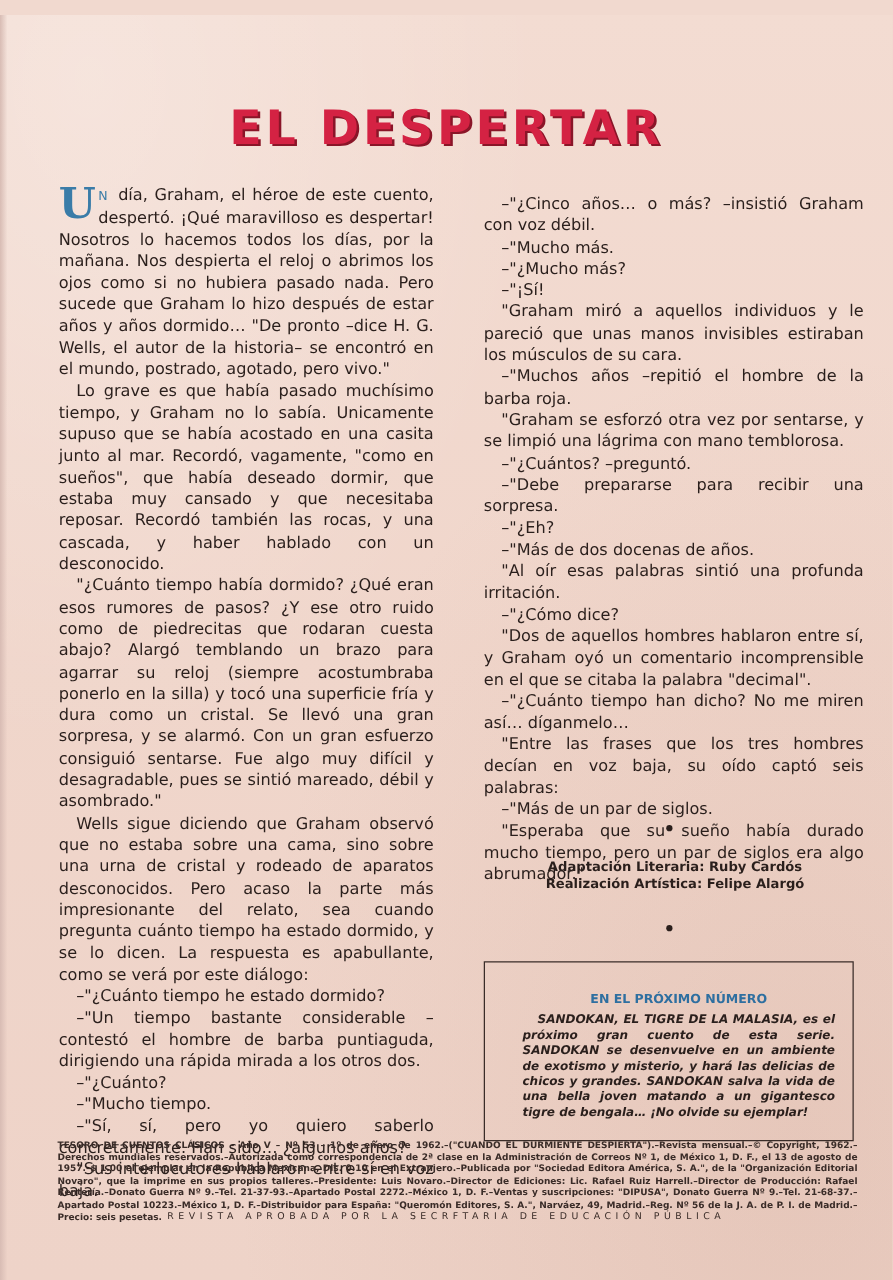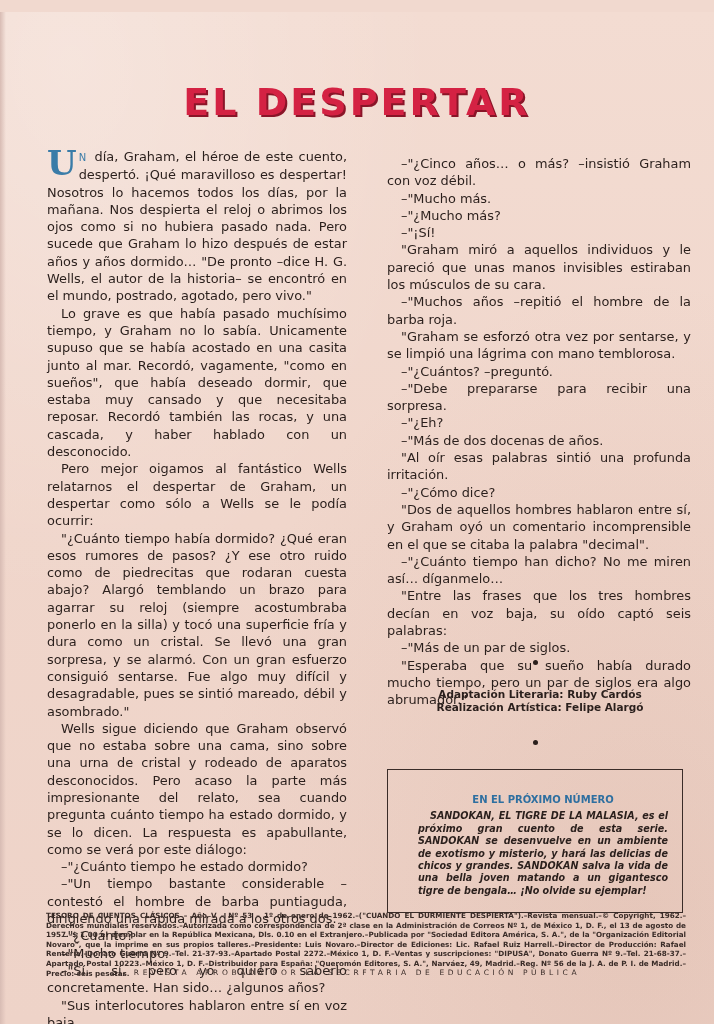--- a/index.html
+++ b/index.html
@@ -65,21 +65,20 @@
 <body>
 
 <div class="page">
   <div class="edge-left"></div>
 
   <div class="title">EL DESPERTAR</div>
 
   <div class="col left">
     <p class="noind"><span class="dropcap">U</span><span class="smallcap">N</span><span> día, Graham, el héroe de este cuento, despertó. ¡Qué maravilloso es despertar! Nosotros lo hacemos todos los días, por la mañana. Nos despierta el reloj o abrimos los ojos como si no hubiera pasado nada. Pero sucede que Graham lo hizo después de estar años y años dormido… "De pronto –dice H. G. Wells, el autor de la historia– se encontró en el mundo, postrado, agotado, pero vivo."</span></p>
     <p>Lo grave es que había pasado muchísimo tiempo, y Graham no lo sabía. Unicamente supuso que se había acostado en una casita junto al mar. Recordó, vagamente, "como en sueños", que había deseado dormir, que estaba muy cansado y que necesitaba reposar. Recordó también las rocas, y una cascada, y haber hablado con un desconocido.</p>
-    <p>Pero mejor oigamos al fantástico Wells relatarnos el despertar de Graham, un despertar como sólo a Wells se le podía ocurrir:</p>
     <p>"¿Cuánto tiempo había dormido? ¿Qué eran esos rumores de pasos? ¿Y ese otro ruido como de piedrecitas que rodaran cuesta abajo? Alargó temblando un brazo para agarrar su reloj (siempre acostumbraba ponerlo en la silla) y tocó una superficie fría y dura como un cristal. Se llevó una gran sorpresa, y se alarmó. Con un gran esfuerzo consiguió sentarse. Fue algo muy difícil y desagradable, pues se sintió mareado, débil y asombrado."</p>
     <p>Wells sigue diciendo que Graham observó que no estaba sobre una cama, sino sobre una urna de cristal y rodeado de aparatos desconocidos. Pero acaso la parte más impresionante del relato, sea cuando pregunta cuánto tiempo ha estado dormido, y se lo dicen. La respuesta es apabullante, como se verá por este diálogo:</p>
     <p>–"¿Cuánto tiempo he estado dormido?</p>
     <p>–"Un tiempo bastante considerable –contestó el hombre de barba puntiaguda, dirigiendo una rápida mirada a los otros dos.</p>
     <p>–"¿Cuánto?</p>
     <p>–"Mucho tiempo.</p>
     <p>–"Sí, sí, pero yo quiero saberlo concretamente. Han sido… ¿algunos años?</p>
     <p>"Sus interlocutores hablaron entre sí en voz baja.</p>
   </div>
 

